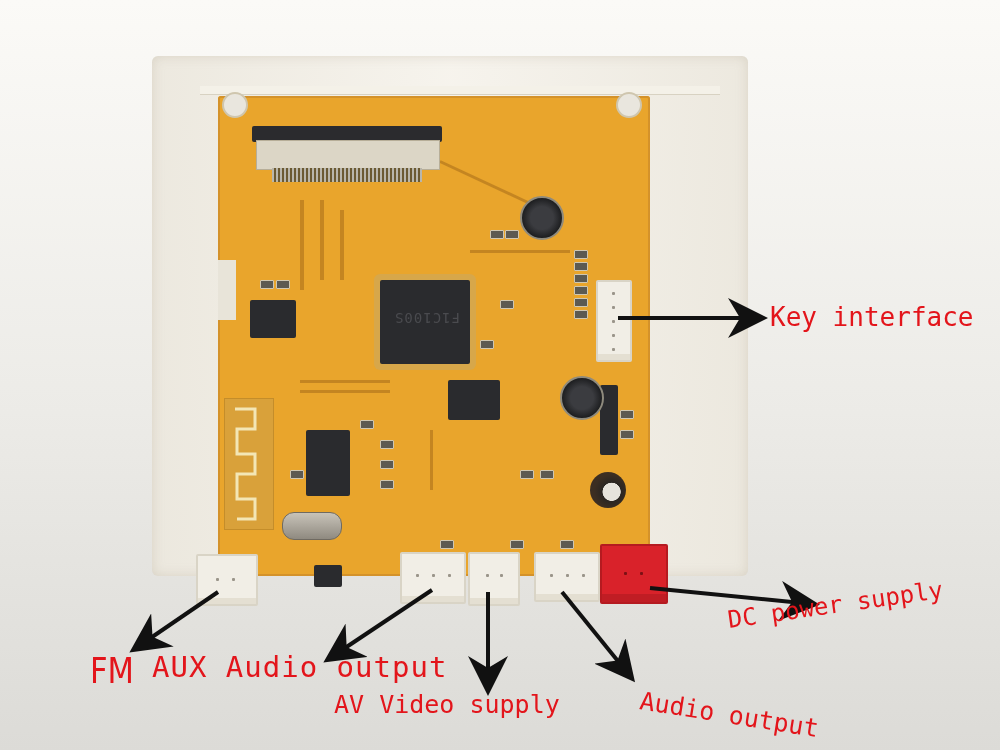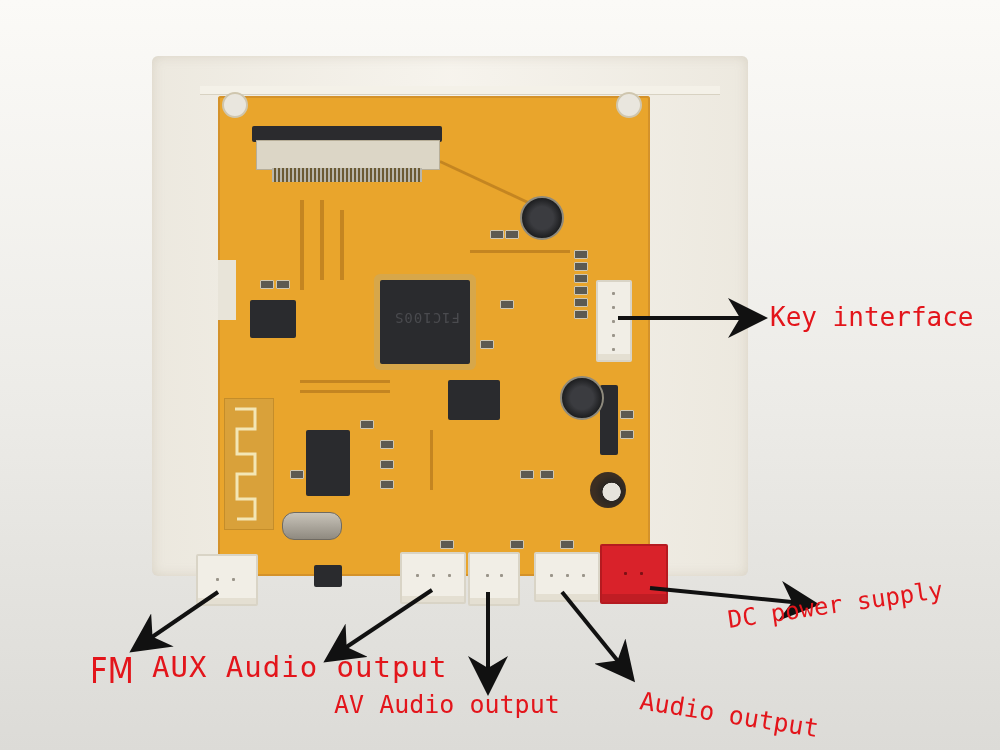--- a/index.html
+++ b/index.html
@@ -154,14 +154,14 @@
   <line x1="218" y1="592" x2="136" y2="648" stroke="#111" stroke-width="4" marker-end="url(#ah)"></line>
   <line x1="432" y1="590" x2="330" y2="658" stroke="#111" stroke-width="4" marker-end="url(#ah)"></line>
   <line x1="488" y1="592" x2="488" y2="688" stroke="#111" stroke-width="4" marker-end="url(#ah)"></line>
   <line x1="562" y1="592" x2="630" y2="676" stroke="#111" stroke-width="4" marker-end="url(#ah)"></line>
 </svg>
 
 <div class="label" style="left:770px;top:302px;font-size:26px;">Key interface</div>
 <div class="label" style="left:728px;top:606px;font-size:24px;transform:rotate(-8deg);transform-origin:left;">DC power supply</div>
 <div class="label" style="left:90px;top:650px;font-size:36px;font-family:'DejaVu Sans','Liberation Sans',sans-serif;transform:scaleX(0.85);transform-origin:left;">FM</div>
 <div class="label" style="left:152px;top:650px;font-size:29px;letter-spacing:1px;">AUX Audio output</div>
-<div class="label" style="left:334px;top:690px;font-size:25px;">AV Audio output</div>
+<div class="label" style="left:334px;top:690px;font-size:25px;">AV Video supply</div>
 <div class="label" style="left:640px;top:686px;font-size:25px;transform:rotate(9deg);transform-origin:left;">Audio output</div>
 
 </body></html>

